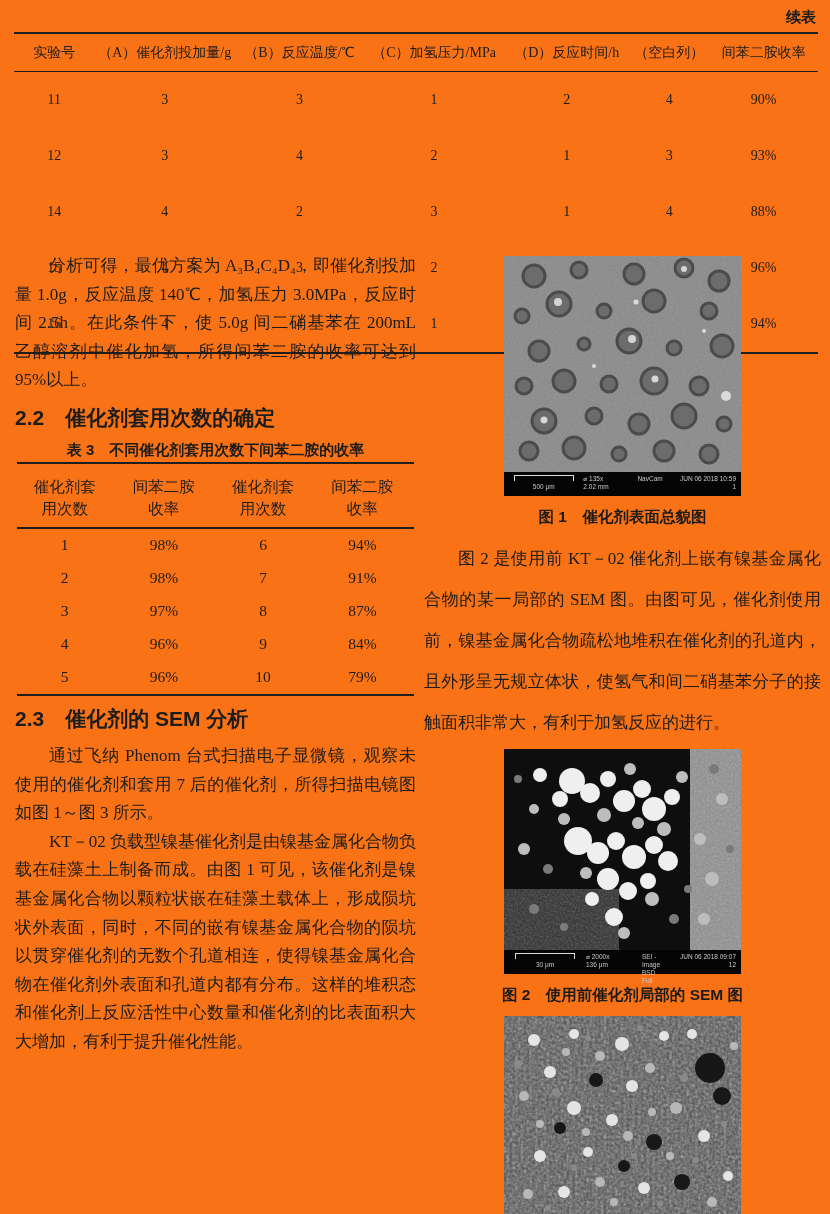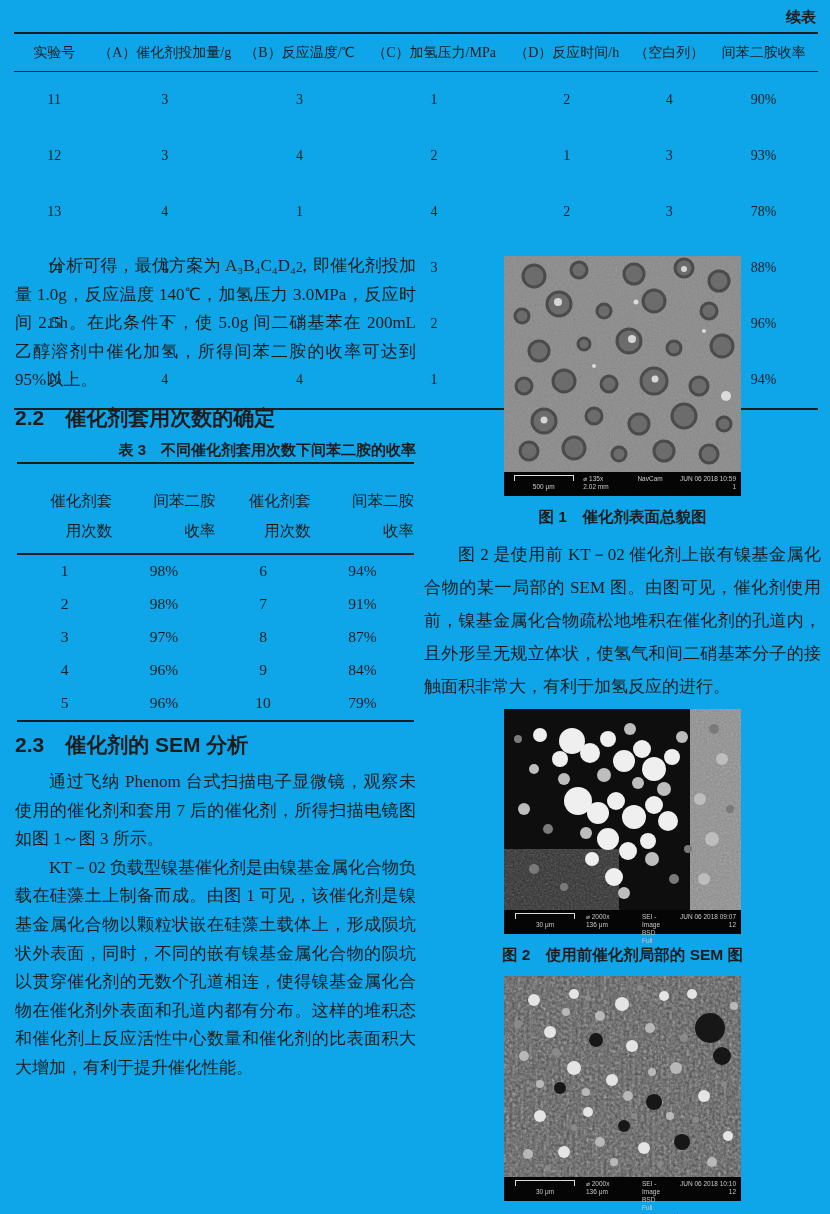--- a/index.html
+++ b/index.html
@@ -1,54 +1,54 @@
 <!DOCTYPE html>
 <html><head>
 <meta charset="utf-8">
 <style>
   html,body{margin:0;padding:0;background:#e8e8e8;}
-  .page{position:relative;width:830px;height:1214px;background:#0ea5e9;margin:0 auto;
+  .page{position:relative;width:830px;height:1214px;background:#f97316;margin:0 auto;
         font-family:"Liberation Serif", serif;color:#1c1c1c;overflow:hidden;}
   .cont-label{position:absolute;top:8px;right:14px;font-size:15px;font-weight:bold;
         font-family:"Liberation Sans", sans-serif;}
   
   .t1wrap{position:absolute;left:14px;top:32px;width:804px;}
   table.t1{width:100%;border-collapse:collapse;font-size:14px;
         border-top:2.5px solid #1e1e1e;border-bottom:2.5px solid #1e1e1e;}
   table.t1 th{font-weight:normal;padding:10px 0 9px 0;border-bottom:1.5px solid #1e1e1e;
         white-space:nowrap;}
   table.t1 td{text-align:center;padding:20px 0;}
   
   .colL{position:absolute;left:15px;top:252px;width:401px;}
   .colR{position:absolute;left:424px;top:256px;width:397px;}
   .para{font-size:17px;line-height:28.6px;text-align:justify;text-indent:2em;margin:0;}
   .head{font-size:21px;font-weight:bold;font-family:"Liberation Sans", sans-serif;
         line-height:28px;margin:9px 0;}
   .tcap{font-size:15px;font-weight:bold;font-family:"Liberation Sans", sans-serif;
-        text-align:right;margin:4px 0 2px 0;}
+        text-align:center;margin:4px 0 2px 0;}
   
   table.t3{width:99%;margin:2px auto 4px auto;border-collapse:collapse;font-size:15.5px;
         border-top:2.2px solid #1e1e1e;border-bottom:2.2px solid #1e1e1e;}
-  table.t3 th{font-weight:normal;white-space:pre-line;padding:22px 0 7px 0;
-        border-bottom:2.2px solid #1e1e1e;line-height:30px;text-align:right;}
+  table.t3 th{font-weight:normal;white-space:pre-line;padding:12px 0 7px 0;
+        border-bottom:2.2px solid #1e1e1e;line-height:22px;}
   table.t3 td{text-align:center;padding:7.5px 0;}
   
   .fig{width:237px;margin:0 auto;}
   .fig svg{display:block;}
   .sembar{width:237px;height:24px;background:#050505;display:flex;align-items:stretch;
         font-family:"Liberation Sans", sans-serif;color:#c9c9c9;font-size:6.5px;line-height:8px;}
   .sb1{width:70px;padding:3px 4px 0 6px;display:flex;flex-direction:column;align-items:center;}
   .scalebar{width:58px;height:5px;border-top:1px solid #dcdcdc;border-left:1px solid #dcdcdc;
         border-right:1px solid #dcdcdc;margin-bottom:2px;}
   .sb2{width:52px;padding:3px 2px 0 2px;}
   .sb3{flex:1;padding:3px 2px 0 2px;}
   .sb4{width:72px;padding:3px 5px 0 2px;text-align:right;}
   .fcap{font-size:15.5px;font-weight:bold;font-family:"Liberation Sans", sans-serif;
         text-align:center;margin:11px 0 10px 0;}
-  .rpara{font-size:17px;line-height:33px;text-align:justify;text-indent:2em;margin:0 0 6px 0;}
+  .rpara{font-size:17px;line-height:41px;text-align:justify;text-indent:2em;margin:0 0 6px 0;}
 </style>
 </head>
 <body>
 
 <div class="page">
 
   <div class="cont-label">续表</div>
 
   <div class="t1wrap">
     <table class="t1">
@@ -83,29 +83,20 @@
             <td>90%</td>
           </tr>
         <tr>
             <td>12</td>
             <td>3</td>
             <td>4</td>
             <td>2</td>
             <td>1</td>
             <td>3</td>
             <td>93%</td>
-          </tr>
-        <tr>
-            <td>13</td>
-            <td>4</td>
-            <td>1</td>
-            <td>4</td>
-            <td>2</td>
-            <td>3</td>
-            <td>78%</td>
           </tr>
         <tr>
             <td>14</td>
             <td>4</td>
             <td>2</td>
             <td>3</td>
             <td>1</td>
             <td>4</td>
             <td>88%</td>
           </tr>

